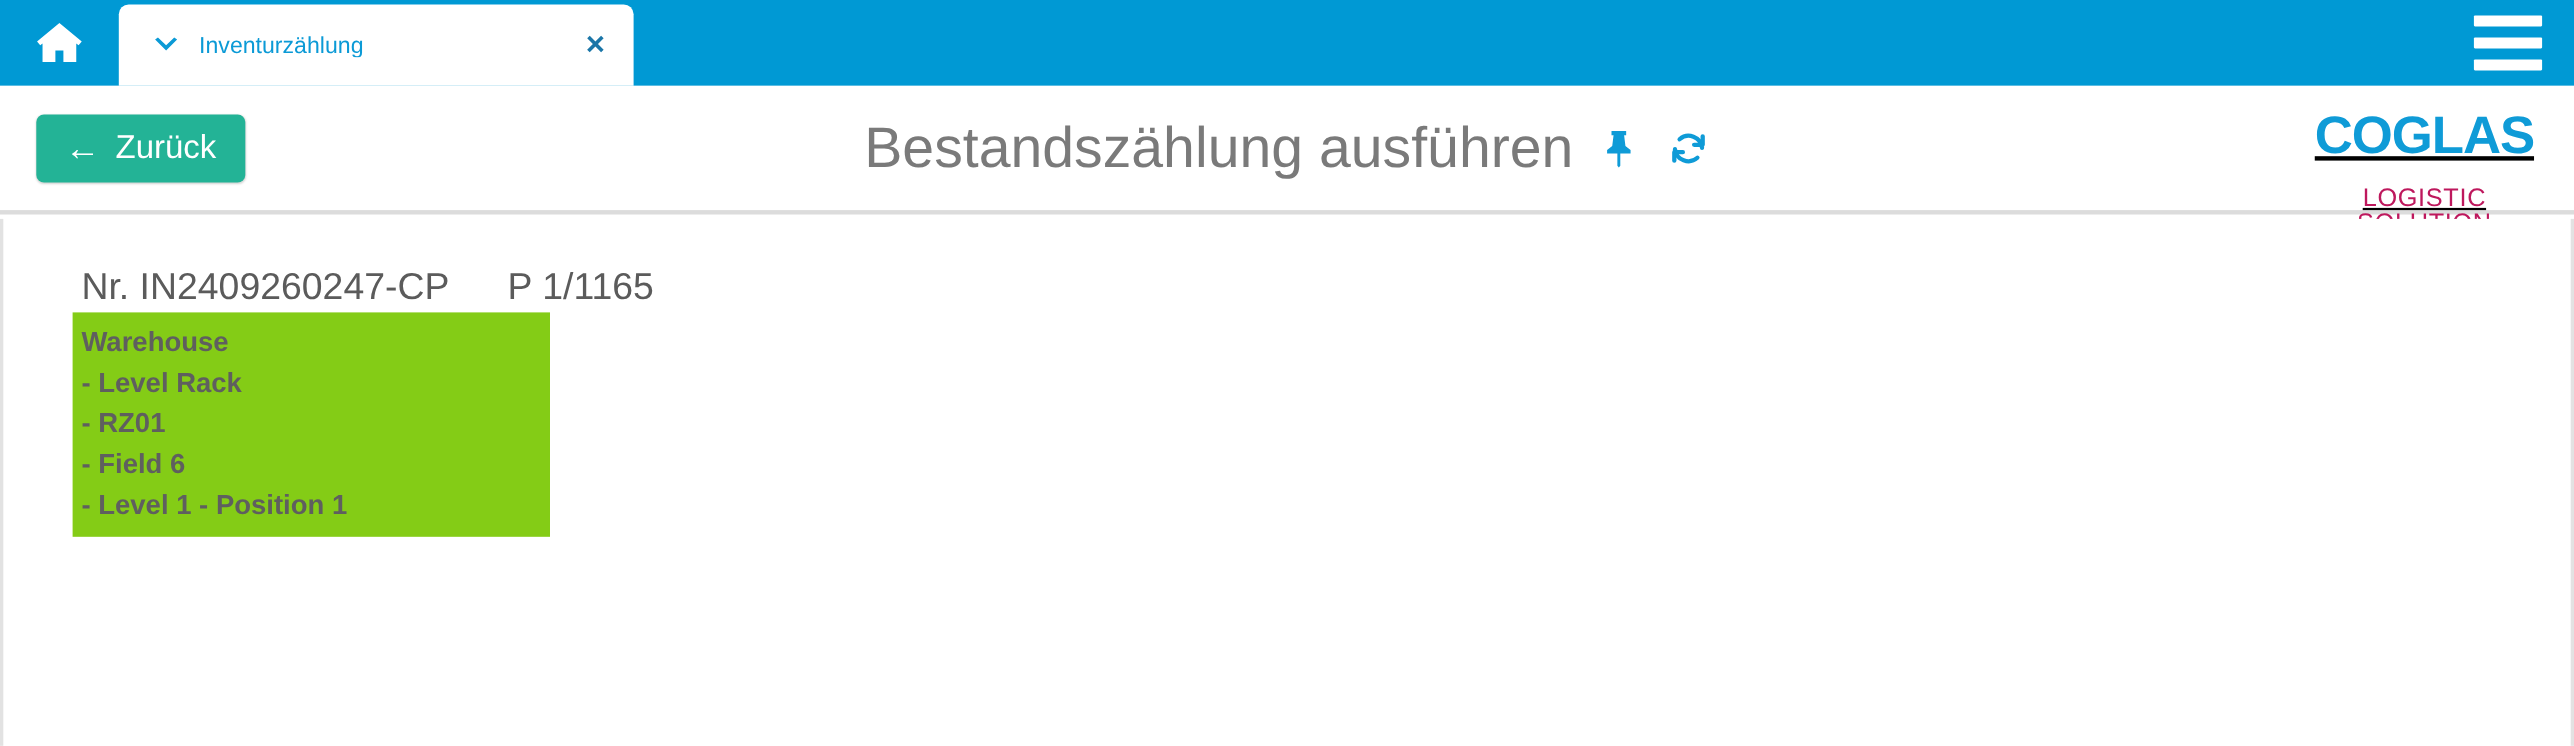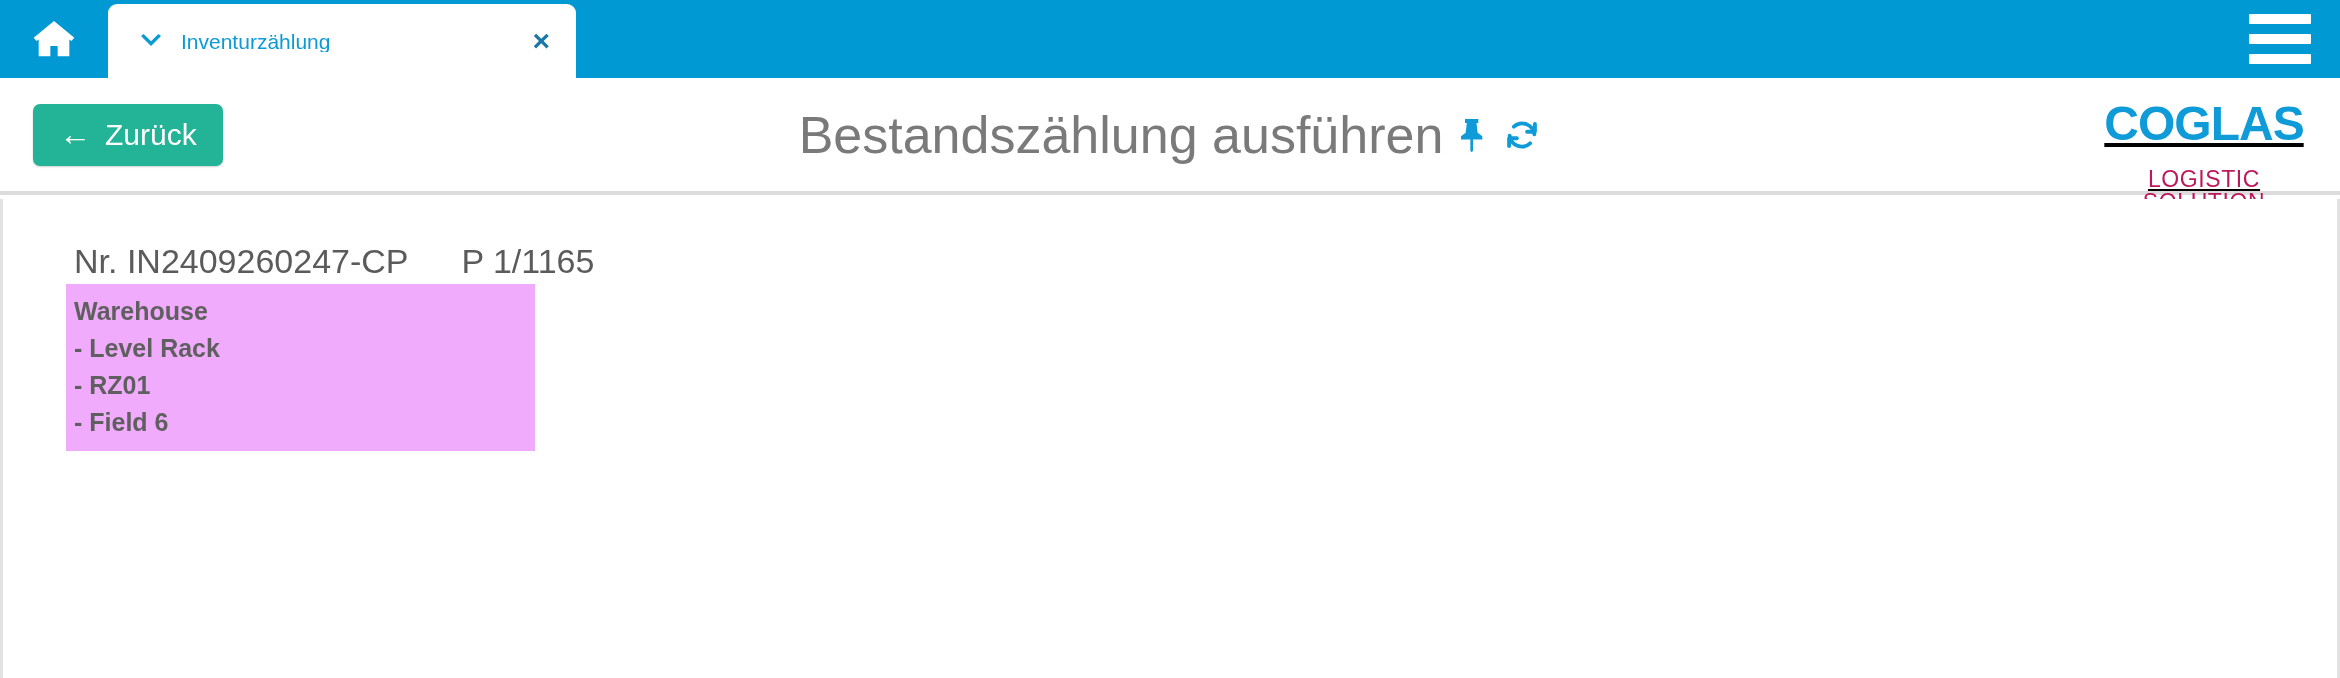--- a/index.html
+++ b/index.html
@@ -131,21 +131,21 @@
 
   .page-title-wrap {
     position: absolute;
     left: 0;
     top: 0;
     width: 2340px;
     height: 113px;
     display: flex;
     align-items: center;
     justify-content: center;
-    gap: 14px;
+    gap: 27px;
     pointer-events: none;
   }
   .page-title {
     color: #7a7a7a;
     font-size: 52px;
     font-weight: normal;
     line-height: 1;
     white-space: nowrap;
   }
   .title-icon {
@@ -197,22 +197,22 @@
     font-size: 34px;
     color: #5b5b5b;
     white-space: nowrap;
   }
   .nr-line .nr-page { margin-left: 44px; }
 
   .yellow-box {
     position: absolute;
     left: 63px;
     top: 85px;
-    width: 469px;
-    background: #f0abfc;
+    width: 434px;
+    background: #84cc16;
     padding: 9px 0 10px 8px;
     box-sizing: border-box;
   }
   .yellow-box div {
     font-size: 25px;
     font-weight: bold;
     color: #5f5f5f;
     line-height: 37px;
     white-space: nowrap;
   }
@@ -284,15 +284,16 @@
   <div class="nr-line">
     <span>Nr. IN2409260247-CP</span>
     <span class="nr-page">P 1/1165</span>
   </div>
 
   <div class="yellow-box">
     <div>Warehouse</div>
     <div>- Level Rack</div>
     <div>- RZ01</div>
     <div>- Field 6</div>
+    <div>- Level 1 - Position 1</div>
   </div>
 
 </div>
 
 </body></html>

